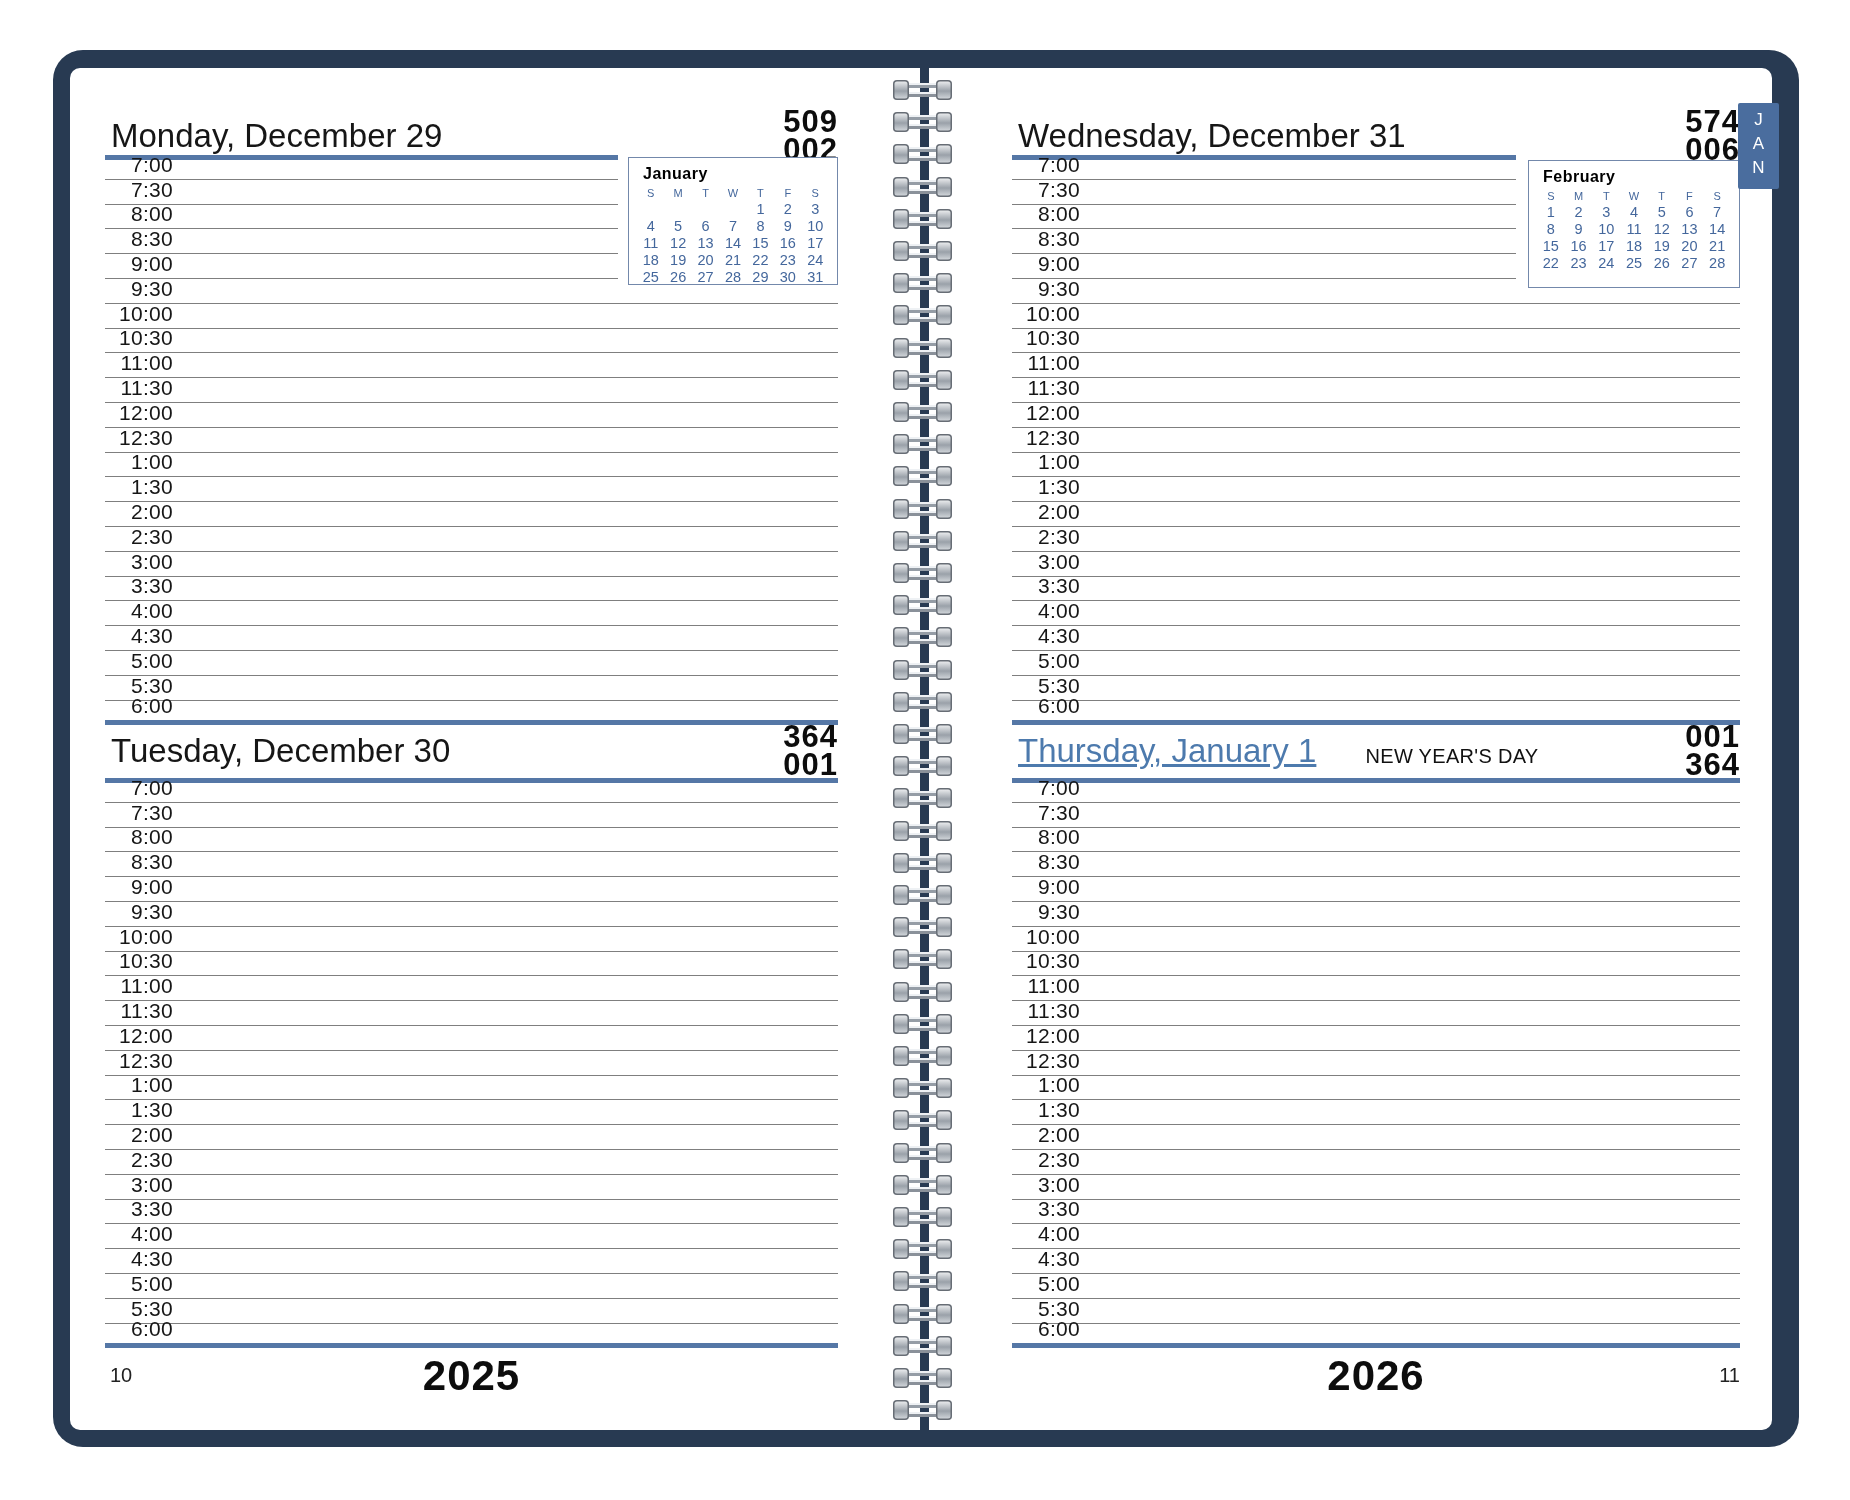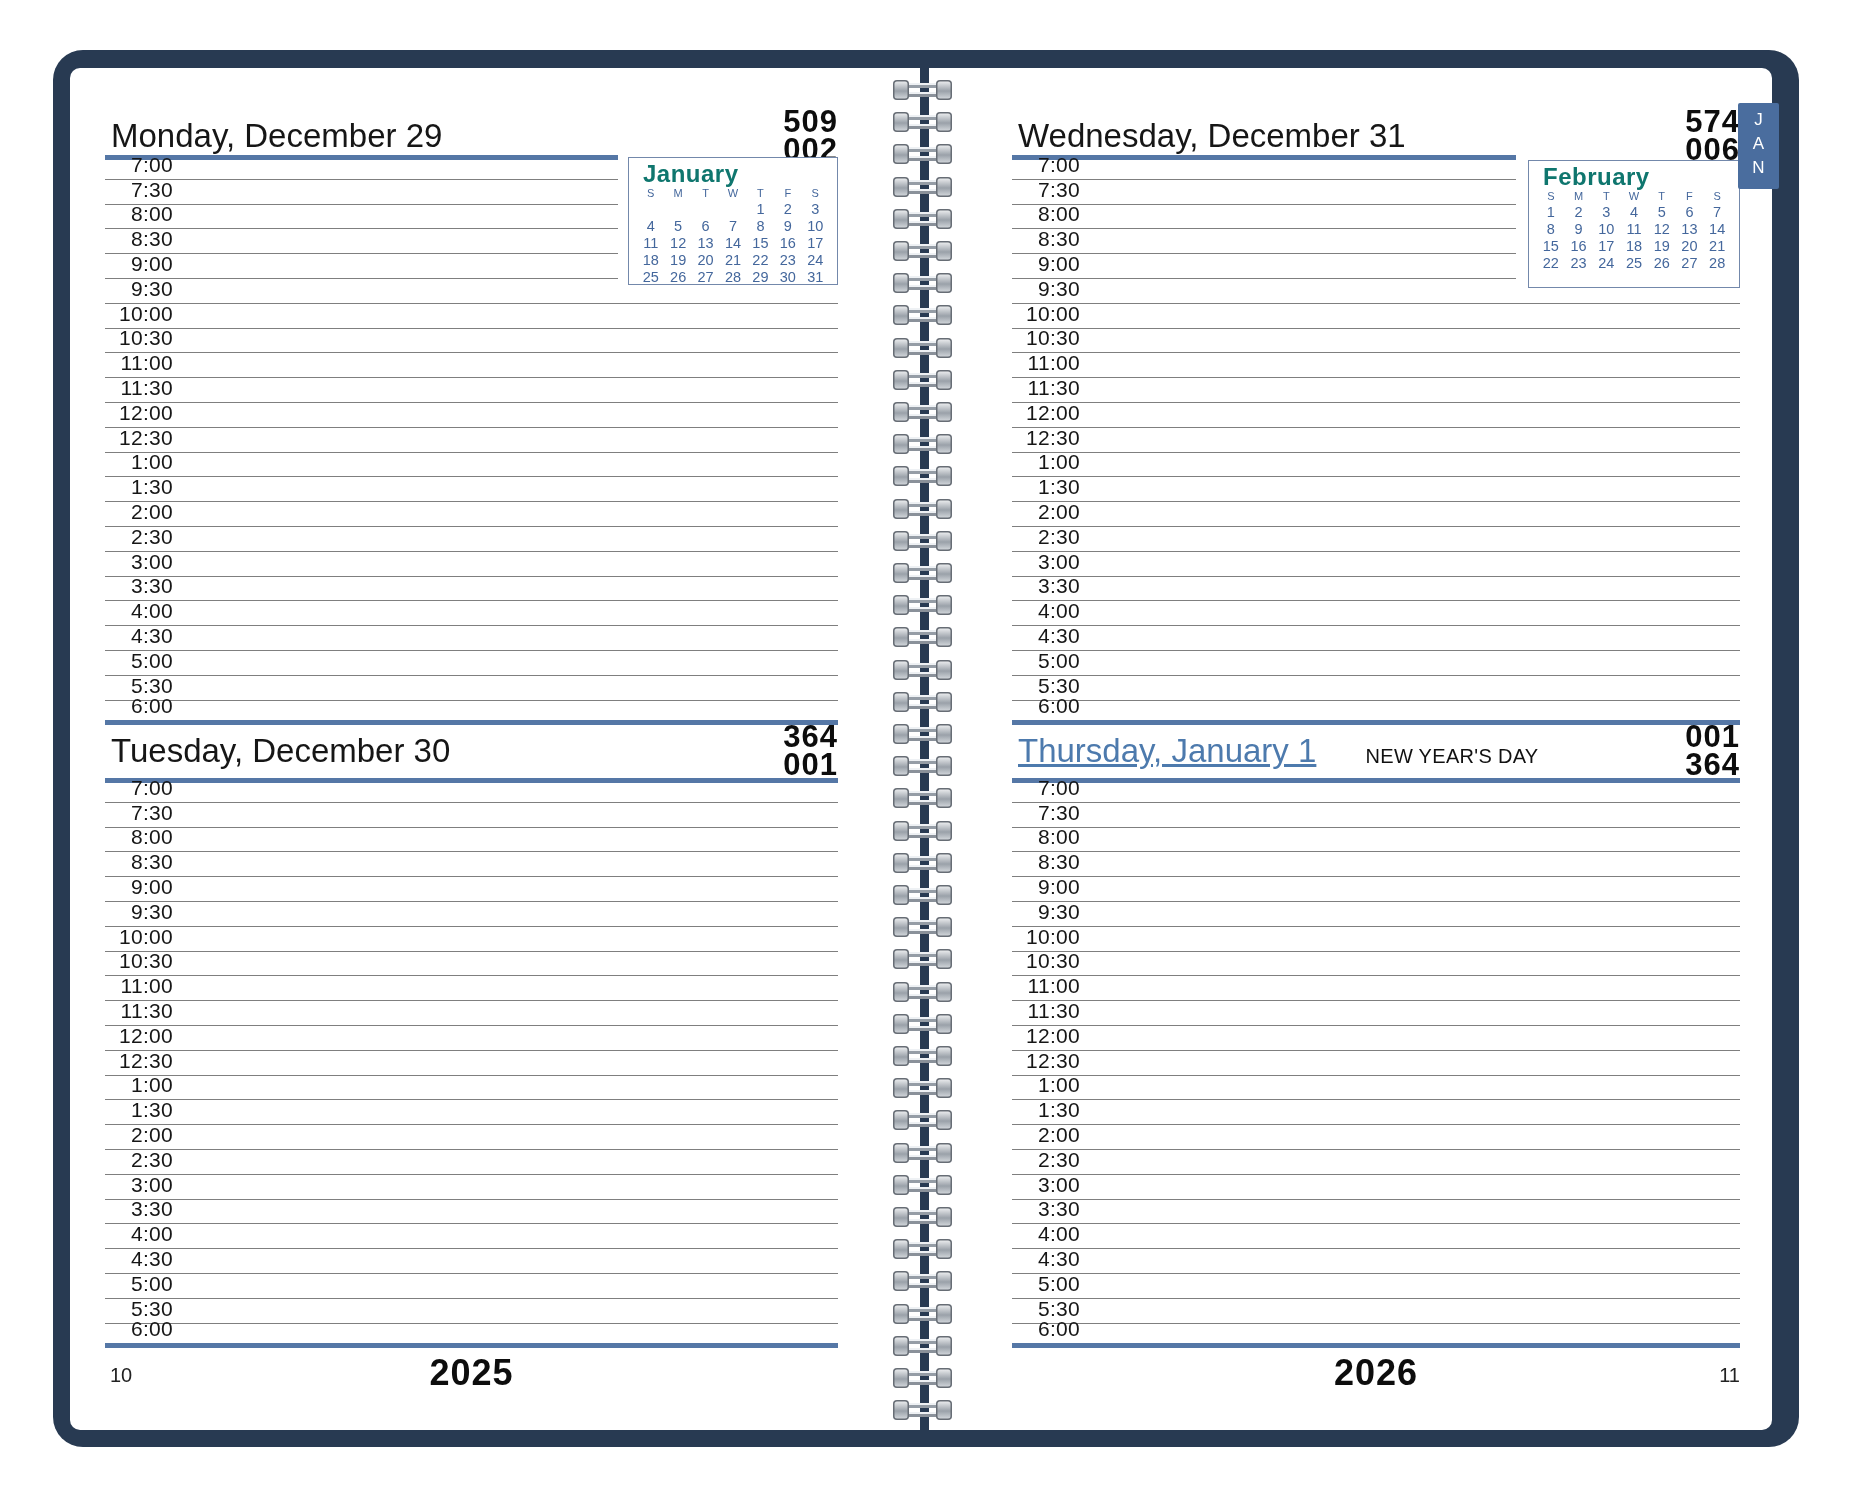--- a/index.html
+++ b/index.html
@@ -68,32 +68,32 @@
   }
 
   
   .cal{
     position:absolute;box-sizing:border-box;background:#fff;
     border:1.5px solid #7388ab;padding:3px 8px 0 8px;z-index:3;
   }
   #calJan{left:558px;top:89px;width:210px;height:128px;}
   #calFeb{left:599px;top:92px;width:212px;height:128px;}
   .cal-title{
-    font-size:24px;font-weight:700;color:#0f766e;letter-spacing:0.5px;
+    font-size:16px;font-weight:700;color:#000000;letter-spacing:0.5px;
     padding:2px 0 1px 6px;line-height:22px;
   }
   .cal-grid{display:grid;grid-template-columns:repeat(7,1fr);}
   .cal-grid span{
     font-size:14.5px;line-height:17px;text-align:center;color:#44679c;font-weight:500;
   }
   .cal-grid span.hd{font-size:11px;line-height:15px;font-weight:400;}
 
   
   .year{
-    position:absolute;top:1284px;font-size:36px;font-weight:700;letter-spacing:1px;
+    position:absolute;top:1284px;font-size:42px;font-weight:700;letter-spacing:1px;
     text-align:center;color:#0d0d0d;
   }
   #pageL .year{left:35px;width:733px;}
   #pageR .year{left:83px;width:728px;}
   .pagenum{position:absolute;top:1296px;font-size:20px;color:#222;}
   #pageL .pagenum{left:40px;}
   #pageR .pagenum{left:83px;width:728px;text-align:right;}
 
   
   .tab{

